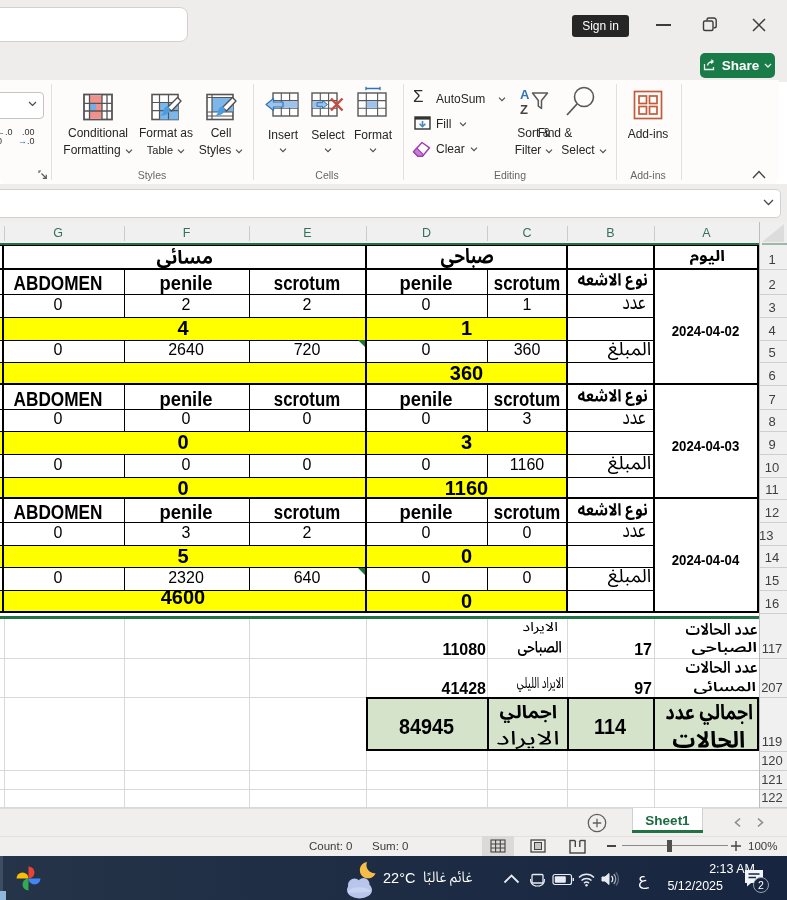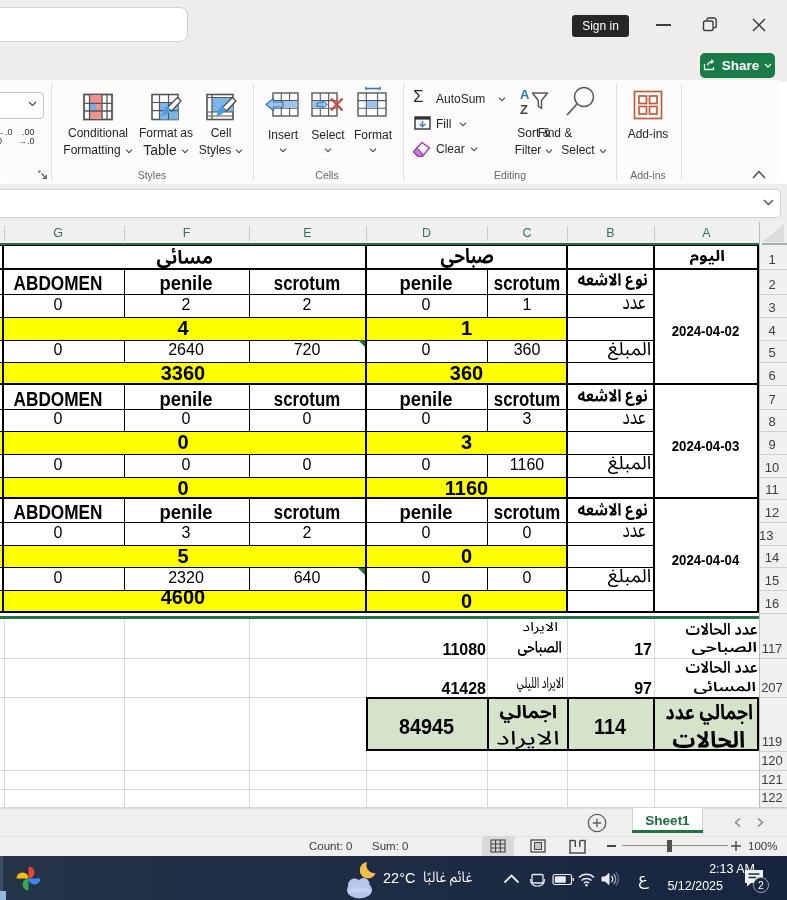--- a/index.html
+++ b/index.html
@@ -86,21 +86,21 @@
       <rect x="6" y="5.5" width="21" height="14.5" fill="#7db7ea"></rect>
       <path d="M1 5.5 H27 M1 20 H27 M1 24 H27 M6 2.5 V27.5" stroke="#555" stroke-width="1.2" fill="none"></path>
       <path d="M26.5 5.5 L30 9 L20.5 19 L16.5 15.5 Z" fill="#fff" stroke="#4f4f4f" stroke-width="1.4" stroke-linejoin="round"></path>
       <path d="M17.5 14.8 C19.3 16.8 19.2 19.3 17 21.3 C14.8 23.3 11.5 24.2 9.3 23.4 C11.2 22.6 11.9 21.3 12.1 19.5 C12.3 17.5 13.3 15.8 15.2 14.6 Z" fill="#4a9de0"></path>
     </svg>
 <div class="ab ct" style="left:53px;top:126px;width:90px;height:14px;font-size:12px;color:#252525">Conditional</div>
 <div class="ab ct" style="left:53px;top:143px;width:90px;height:14px;font-size:12px;color:#252525">Formatting<svg width="8" height="5" viewBox="0 0 8 5" fill="none" stroke="#4a4a4a" stroke-width="1.1" style="margin-left:4px;margin-top:2px">
         <path d="M1 .7 l3 3 3-3"></path>
       </svg></div>
 <div class="ab ct" style="left:121px;top:126px;width:90px;height:14px;font-size:12px;color:#252525">Format as</div>
-<div class="ab ct" style="left:121px;top:143px;width:90px;height:14px;font-size:14px;color:#252525">Table<svg width="8" height="5" viewBox="0 0 8 5" fill="none" stroke="#4a4a4a" stroke-width="1.1" style="margin-left:4px;margin-top:2px">
+<div class="ab ct" style="left:121px;top:143px;width:90px;height:14px;font-size:11px;color:#252525">Table<svg width="8" height="5" viewBox="0 0 8 5" fill="none" stroke="#4a4a4a" stroke-width="1.1" style="margin-left:4px;margin-top:2px">
         <path d="M1 .7 l3 3 3-3"></path>
       </svg></div>
 <div class="ab ct" style="left:176px;top:126px;width:90px;height:14px;font-size:12px;color:#252525">Cell</div>
 <div class="ab ct" style="left:176px;top:143px;width:90px;height:14px;font-size:12px;color:#252525">Styles<svg width="8" height="5" viewBox="0 0 8 5" fill="none" stroke="#4a4a4a" stroke-width="1.1" style="margin-left:4px;margin-top:2px">
         <path d="M1 .7 l3 3 3-3"></path>
       </svg></div>
 <div class="ab ct" style="left:112px;top:168px;width:80px;height:13px;font-size:10.5px;color:#666">Styles</div>
 <svg class="ab" style="left:265px;top:92px" width="34" height="26" viewBox="0 0 34 26">
 <rect x="8" y="1" width="25" height="23" fill="#fff" stroke="#585858" stroke-width="1.4"></rect>
 <path d="M8 8.6 H33 M8 16.3 H33 M16.3 1 V24 M24.6 1 V24" stroke="#585858" stroke-width="1.1"></path>
@@ -335,21 +335,20 @@
 <div class="ab ct" style="left:247px;top:293px;width:120px;height:23px;font-size:16px;font-weight:normal;color:#000">2</div>
 <div class="ab ct" style="left:366px;top:293px;width:120px;height:23px;font-size:16px;font-weight:normal;color:#000">0</div>
 <div class="ab ct" style="left:467px;top:293px;width:120px;height:23px;font-size:16px;font-weight:normal;color:#000">1</div>
 <div class="ab ct" style="left:0px;top:317px;width:366px;height:23px;font-size:20px;font-weight:bold;color:#000">4</div>
 <div class="ab ct" style="left:366px;top:317px;width:201px;height:23px;font-size:20px;font-weight:bold;color:#000">1</div>
 <div class="ab ct" style="left:-2px;top:339px;width:120px;height:22px;font-size:16px;font-weight:normal;color:#000">0</div>
 <div class="ab ct" style="left:126px;top:339px;width:120px;height:22px;font-size:16px;font-weight:normal;color:#000">2640</div>
 <div class="ab ct" style="left:247px;top:339px;width:120px;height:22px;font-size:16px;font-weight:normal;color:#000">720</div>
 <div class="ab ct" style="left:366px;top:339px;width:120px;height:22px;font-size:16px;font-weight:normal;color:#000">0</div>
 <div class="ab ct" style="left:467px;top:339px;width:120px;height:22px;font-size:16px;font-weight:normal;color:#000">360</div>
-<div class="ab ct" style="left:0px;top:362px;width:366px;height:23px;font-size:20px;font-weight:bold;color:#000">3360</div>
 <div class="ab ct" style="left:366px;top:362px;width:201px;height:23px;font-size:20px;font-weight:bold;color:#000">360</div>
 <div class="ab ct" style="left:654px;top:272px;width:103px;height:116px;font-size:15px;font-weight:bold;color:#000;transform:scaleX(.88)">2024-04-02</div>
 <div class="ab ct" style="left:-2px;top:387px;width:120px;height:24px;font-size:20px;font-weight:bold;color:#000;transform:scaleX(0.86)">ABDOMEN</div>
 <div class="ab ct" style="left:126px;top:387px;width:120px;height:24px;font-size:20px;font-weight:bold;color:#000;transform:scaleX(0.92)">penile</div>
 <div class="ab ct" style="left:247px;top:387px;width:120px;height:24px;font-size:20px;font-weight:bold;color:#000;transform:scaleX(0.84)">scrotum</div>
 <div class="ab ct" style="left:366px;top:387px;width:120px;height:24px;font-size:20px;font-weight:bold;color:#000;transform:scaleX(0.92)">penile</div>
 <div class="ab ct" style="left:467px;top:387px;width:120px;height:24px;font-size:20px;font-weight:bold;color:#000;transform:scaleX(0.84)">scrotum</div>
 <div class="ab ct" style="left:-2px;top:408px;width:120px;height:22px;font-size:16px;font-weight:normal;color:#000">0</div>
 <div class="ab ct" style="left:126px;top:408px;width:120px;height:22px;font-size:16px;font-weight:normal;color:#000">0</div>
 <div class="ab ct" style="left:247px;top:408px;width:120px;height:22px;font-size:16px;font-weight:normal;color:#000">0</div>

